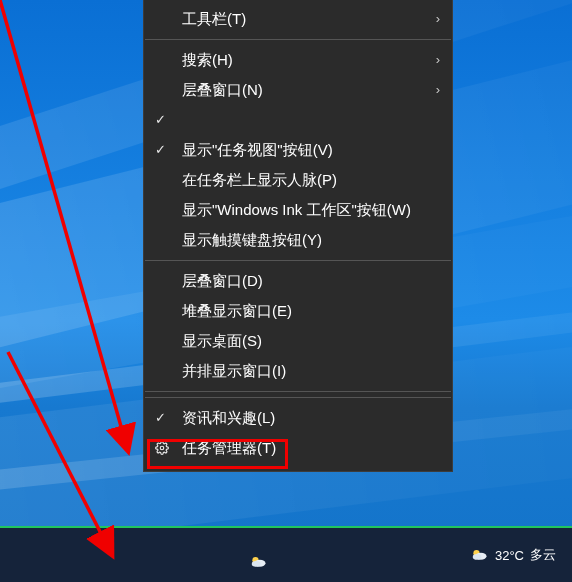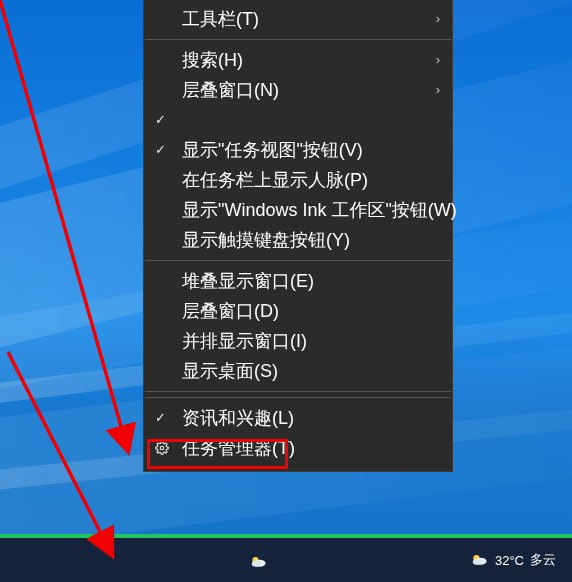--- a/index.html
+++ b/index.html
@@ -59,21 +59,21 @@
   }
   .item {
     position: relative;
     height: 30px;
     line-height: 30px;
     padding-left: 38px;
     padding-right: 28px;
     white-space: nowrap;
     cursor: default;
   }
-  .item .label { font-size: 18px; }
+  .item .label { font-size: 15px; }
   .sep {
     margin: 5px 1px;
     height: 1px;
     background: #555555;
   }
   .chev {
     position: absolute;
     right: 12px;
     top: 0;
     bottom: 0;
@@ -113,28 +113,28 @@
     pointer-events: none;
     box-sizing: border-box;
   }
 
   
   .taskbar {
     position: absolute;
     left: 0;
     right: 0;
     bottom: 0;
-    height: 48px;
+    height: 56px;
     background: #15233a;
     display: flex;
     align-items: center;
     justify-content: flex-end;
     padding: 0 14px 0 6px;
     box-sizing: border-box;
-    border-top: 4px solid #22c55e;
+    border-top: 2px solid #22c55e;
   }
   .tray-weather {
     display: flex;
     align-items: center;
     gap: 6px;
     height: 100%;
     padding: 0 2px;
   }
   .tray-weather .temp { font-size: 13px; }
   .tray-weather .cloud { display:flex; align-items:center; }
@@ -197,30 +197,30 @@
     <div class="item">
       <span class="label">显示"Windows Ink 工作区"按钮(W)</span>
     </div>
     <div class="item">
       <span class="label">显示触摸键盘按钮(Y)</span>
     </div>
 
     <div class="sep"></div>
 
     <div class="item">
+      <span class="label">层叠窗口(D)</span>
+    </div>
+    <div class="item">
       <span class="label">堆叠显示窗口(E)</span>
     </div>
     <div class="item">
-      <span class="label">层叠窗口(D)</span>
+      <span class="label">显示桌面(S)</span>
     </div>
     <div class="item">
       <span class="label">并排显示窗口(I)</span>
-    </div>
-    <div class="item">
-      <span class="label">显示桌面(S)</span>
     </div>
 
     <div class="sep"></div>
 
 
     <div class="sep"></div>
 
     <div class="item">
       <span class="check">✓</span>
       <span class="label">资讯和兴趣(L)</span>

